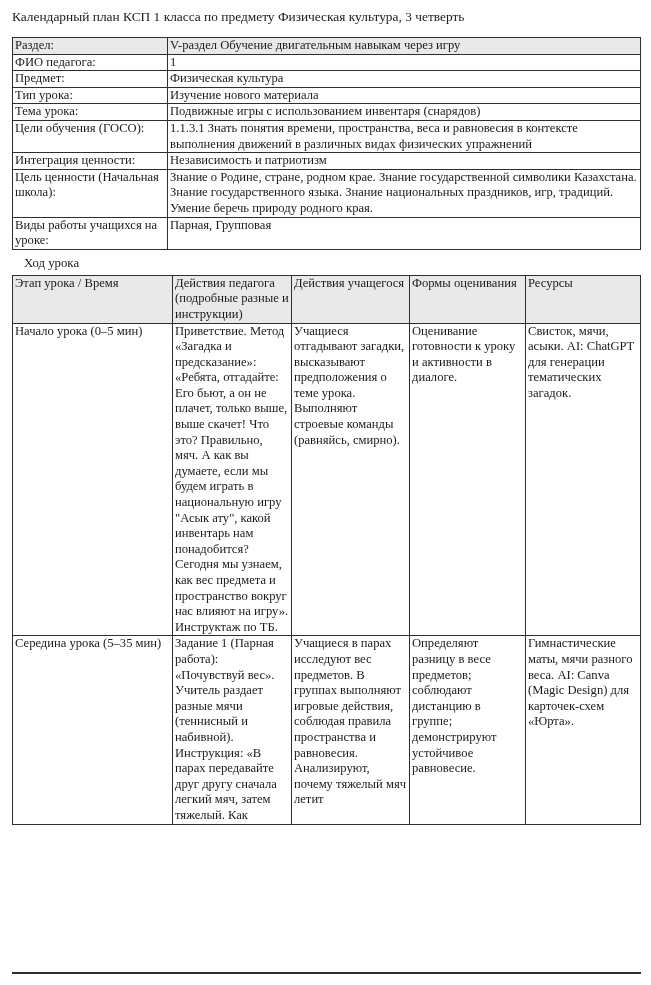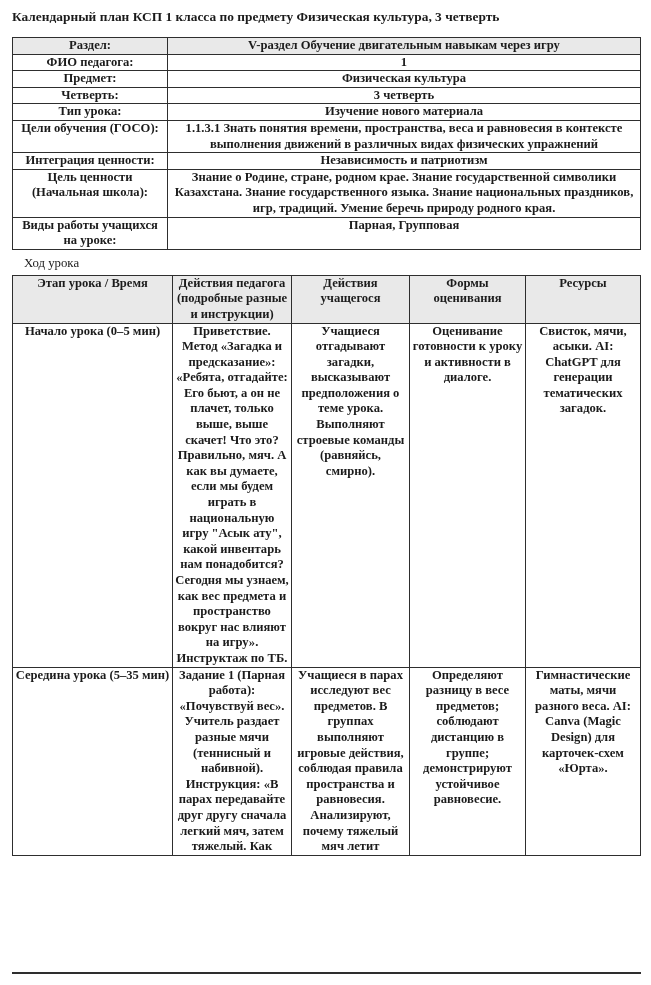--- a/index.html
+++ b/index.html
@@ -14,36 +14,36 @@
     overflow: hidden;
     background: #ffffff;
     color: #1b1b1b;
     font-family: "Liberation Serif", "DejaVu Serif", serif;
     font-size: 12.6px;
     line-height: 15.6px;
   }
   .doc-title {
     margin: 9px 12px 0 12px;
     font-size: 13.4px;
-    font-weight: bold;
+    font-weight: normal;
     line-height: 16px;
   }
   table {
     border-collapse: collapse;
     table-layout: fixed;
     margin-left: 12px;
     width: 629px;
   }
   .info-table { margin-top: 12px; }
   td, th {
     border: 1px solid #2e2e2e;
     padding: 0 2px;
     vertical-align: top;
-    text-align: center;
-    font-weight: bold;
+    text-align: left;
+    font-weight: normal;
     overflow: hidden;
     word-wrap: break-word;
   }
   .shaded { background: #e9e9e9; }
   .section-heading {
     margin: 5px 12px 4px 24px;
     font-size: 12.8px;
     line-height: 16px;
   }
   .col-info-label { width: 155px; }
@@ -90,26 +90,26 @@
       </tr>
       <tr>
         <td>ФИО педагога:</td>
         <td>1</td>
       </tr>
       <tr>
         <td>Предмет:</td>
         <td>Физическая культура</td>
       </tr>
       <tr>
-        <td>Четверть:</td>
-        <td>3 четверть</td>
+        <td>Тип урока:</td>
+        <td>Изучение нового материала</td>
       </tr>
       <tr>
-        <td>Тип урока:</td>
-        <td>Изучение нового материала</td>
+        <td>Тема урока:</td>
+        <td>Подвижные игры с использованием инвентаря (снарядов)</td>
       </tr>
       <tr>
         <td>Цели обучения (ГОСО):</td>
         <td>1.1.3.1 Знать понятия времени, пространства, веса и равновесия в контексте выполнения движений в различных видах физических упражнений</td>
       </tr>
       <tr>
         <td>Интеграция ценности:</td>
         <td>Независимость и патриотизм</td>
       </tr>
       <tr>

